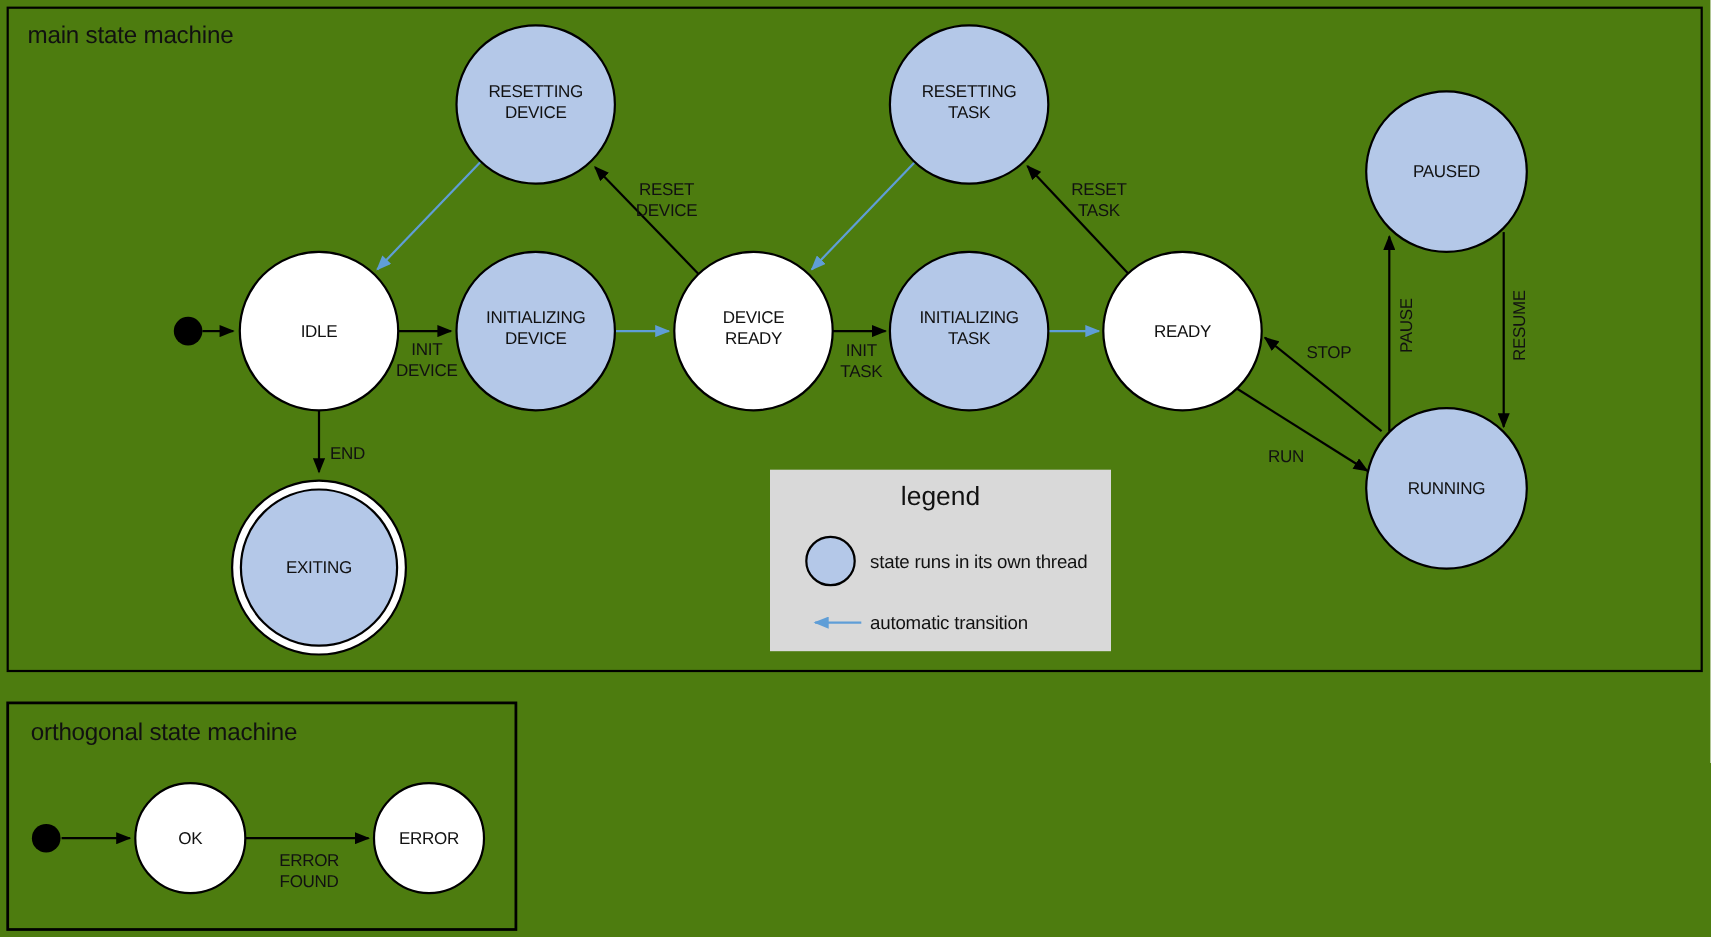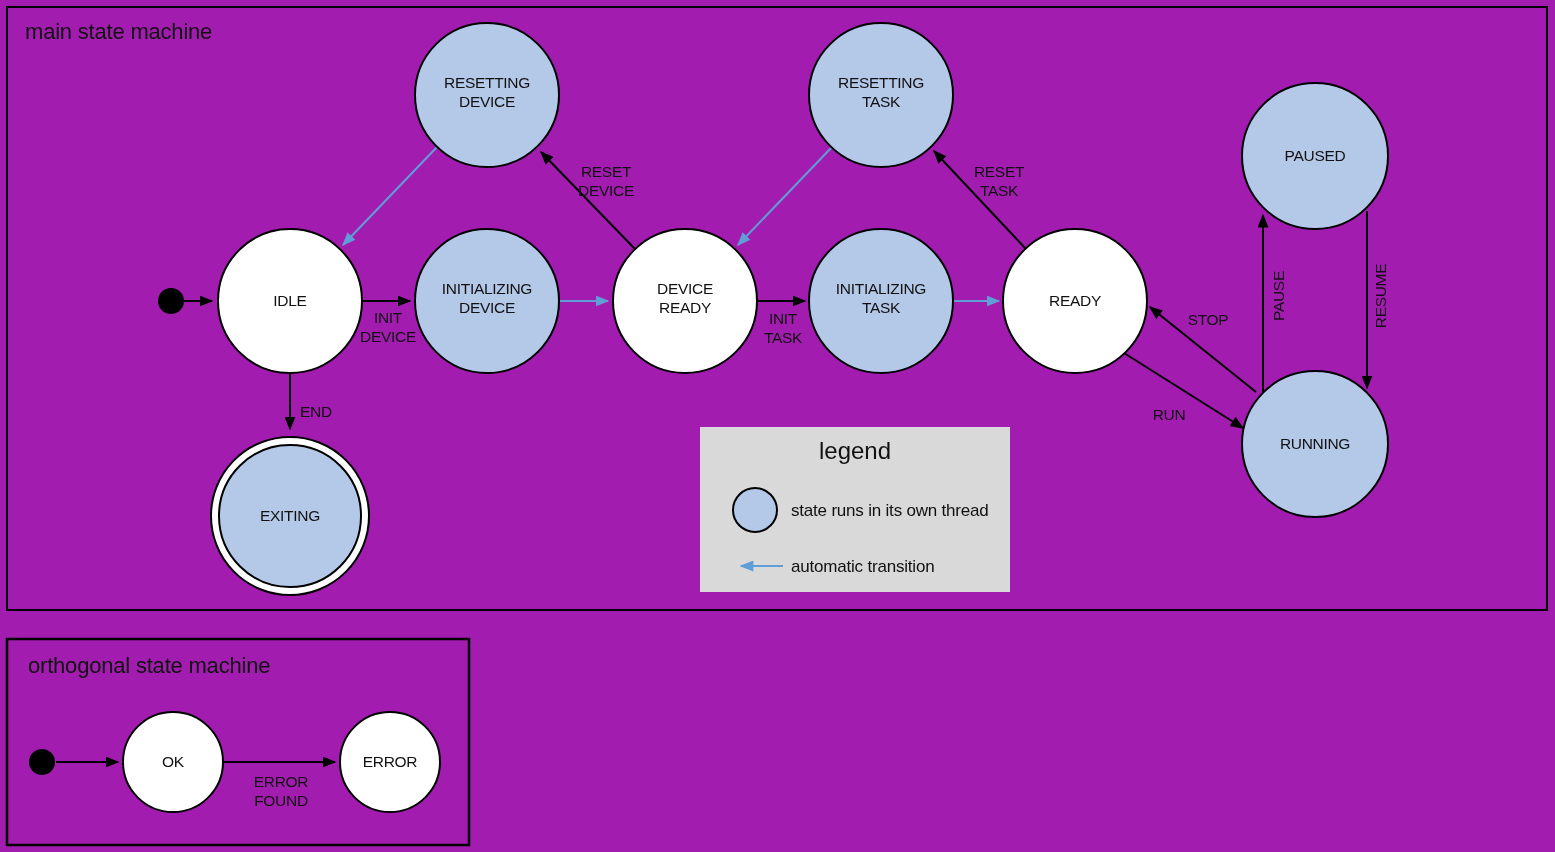--- a/index.html
+++ b/index.html
@@ -1,16 +1,16 @@
 <!DOCTYPE html>
 <html style="--threaded-fill: #b4c8e8; --auto-blue: #5f9ed7; --legend-bg: #d9d9d9;"><head>
 <meta charset="utf-8">
 <style>
   html,body { margin:0; padding:0; background:#ffffff; }
-  #canvas { position:relative; width:1555px; height:852px; background:#a21caf; overflow:hidden; }
+  #canvas { position:relative; width:1555px; height:852px; background:#4d7c0f; overflow:hidden; }
   svg { display:block; }
   text { font-family:"Liberation Sans", sans-serif; fill:#111; }
 
   .frame { fill:none; stroke:#000; }
   .frame.main { stroke-width:2; }
   .frame.ortho { stroke-width:2.5; }
 
   .frame-title { font-size:22px; letter-spacing:-0.2px; text-anchor:start; }
 
   .state { fill:#ffffff; stroke:#000; stroke-width:2; }

